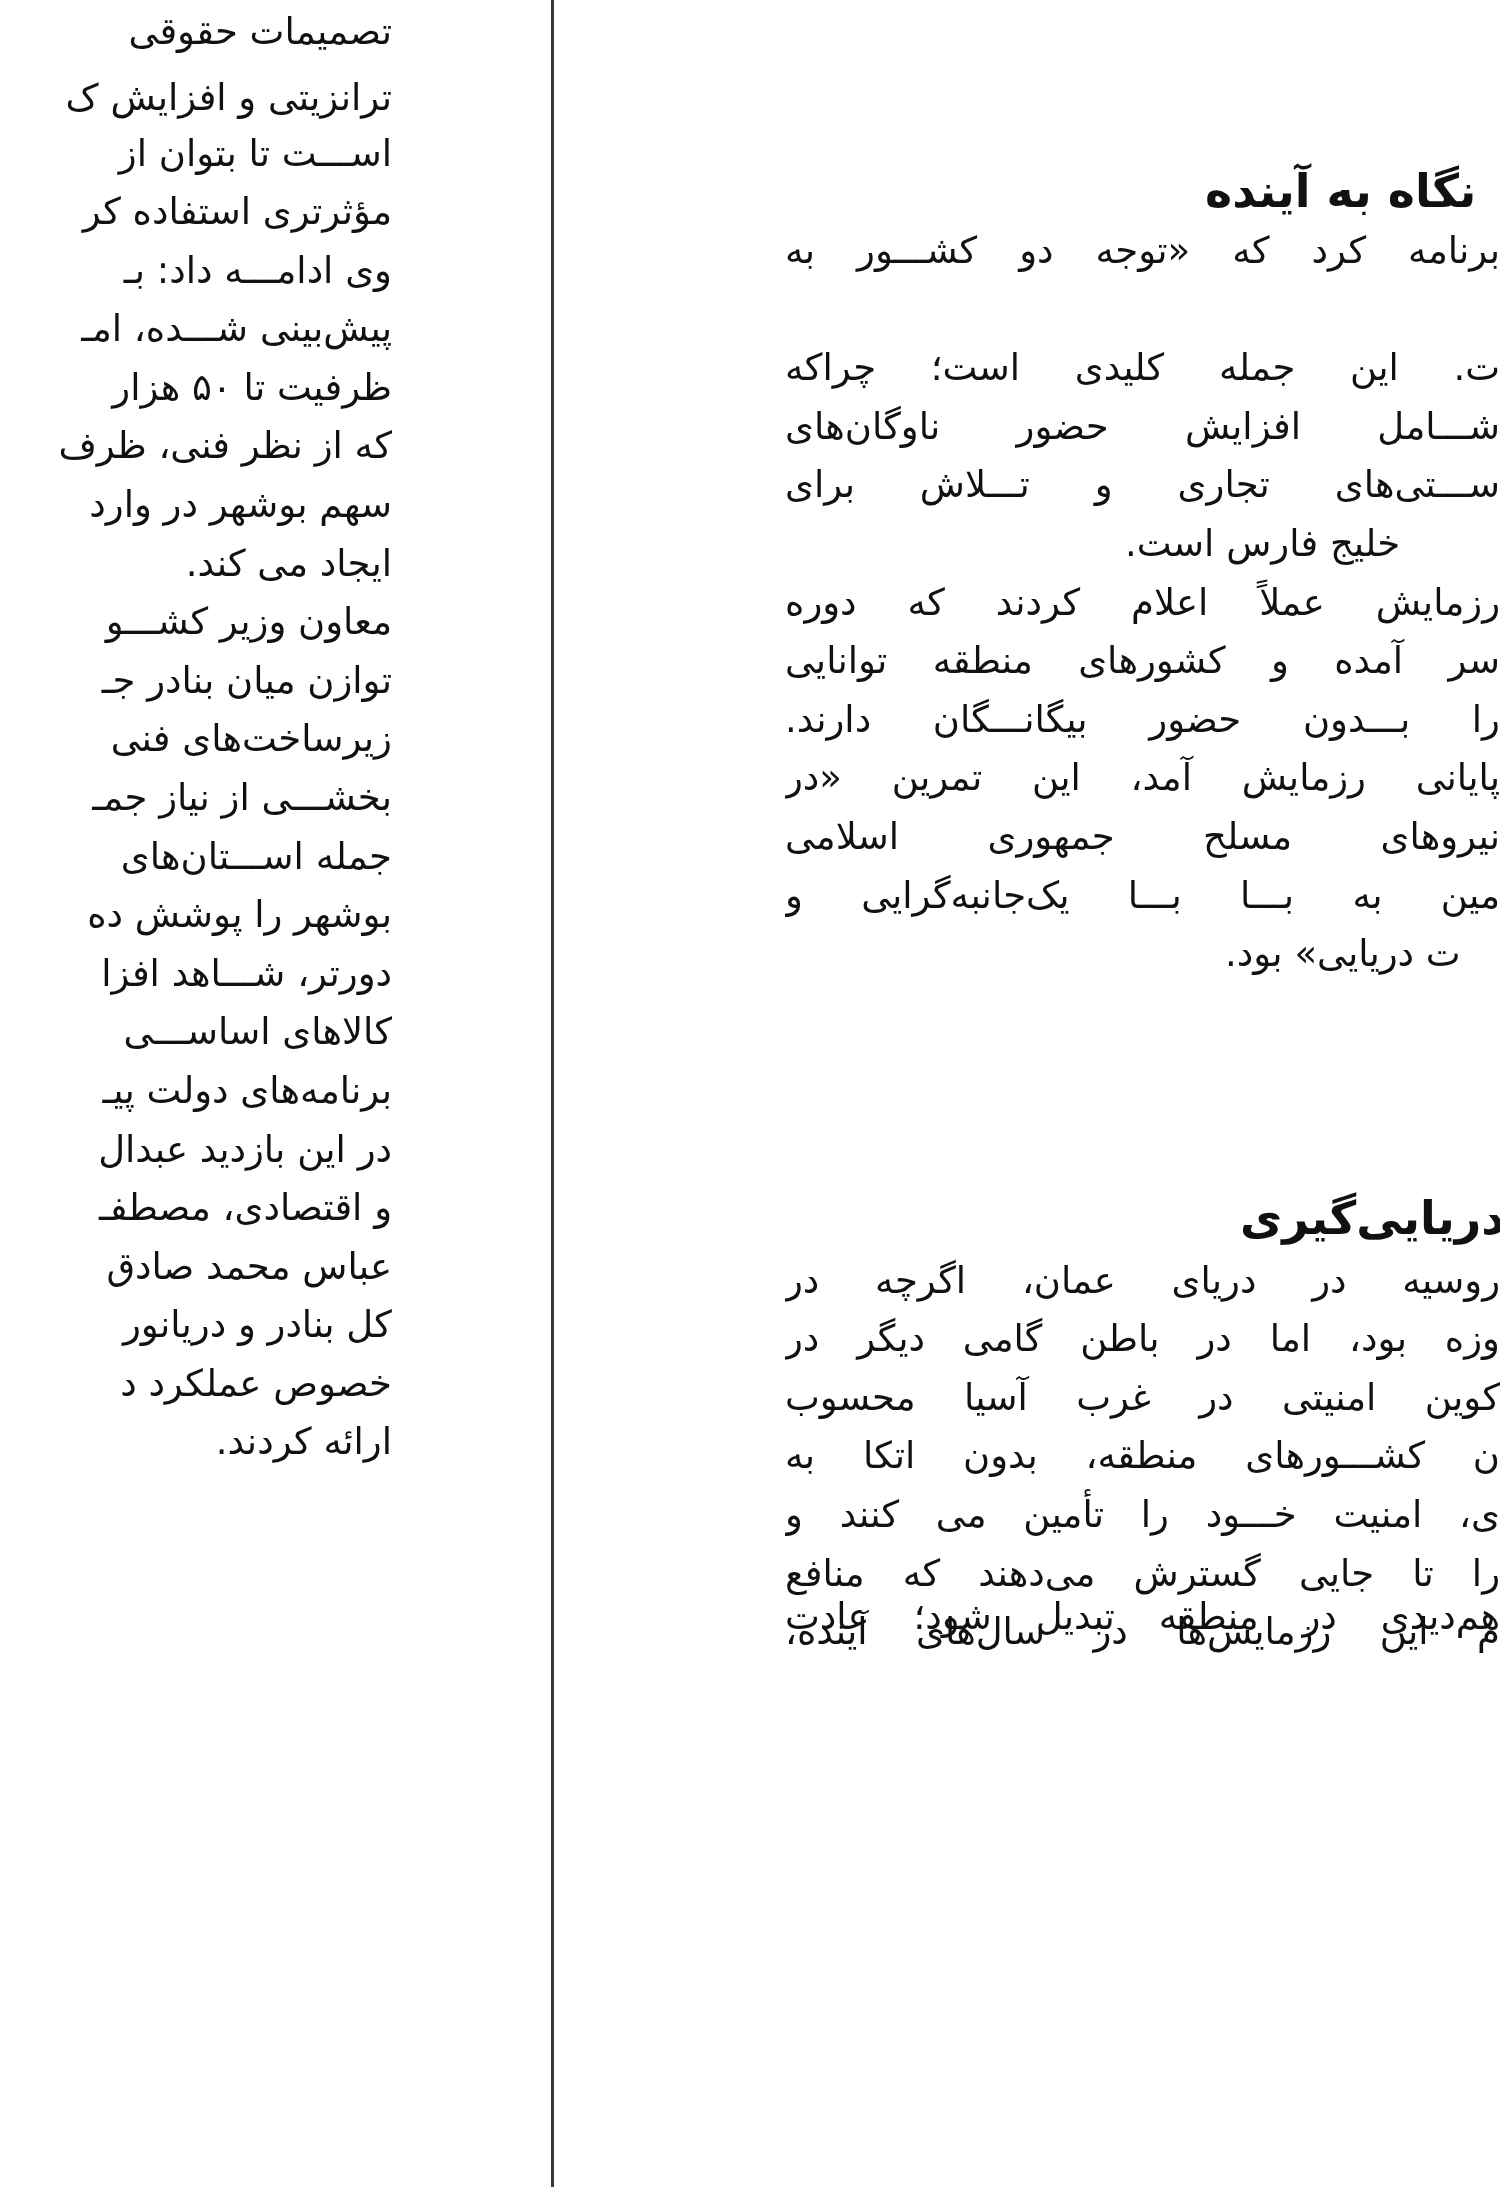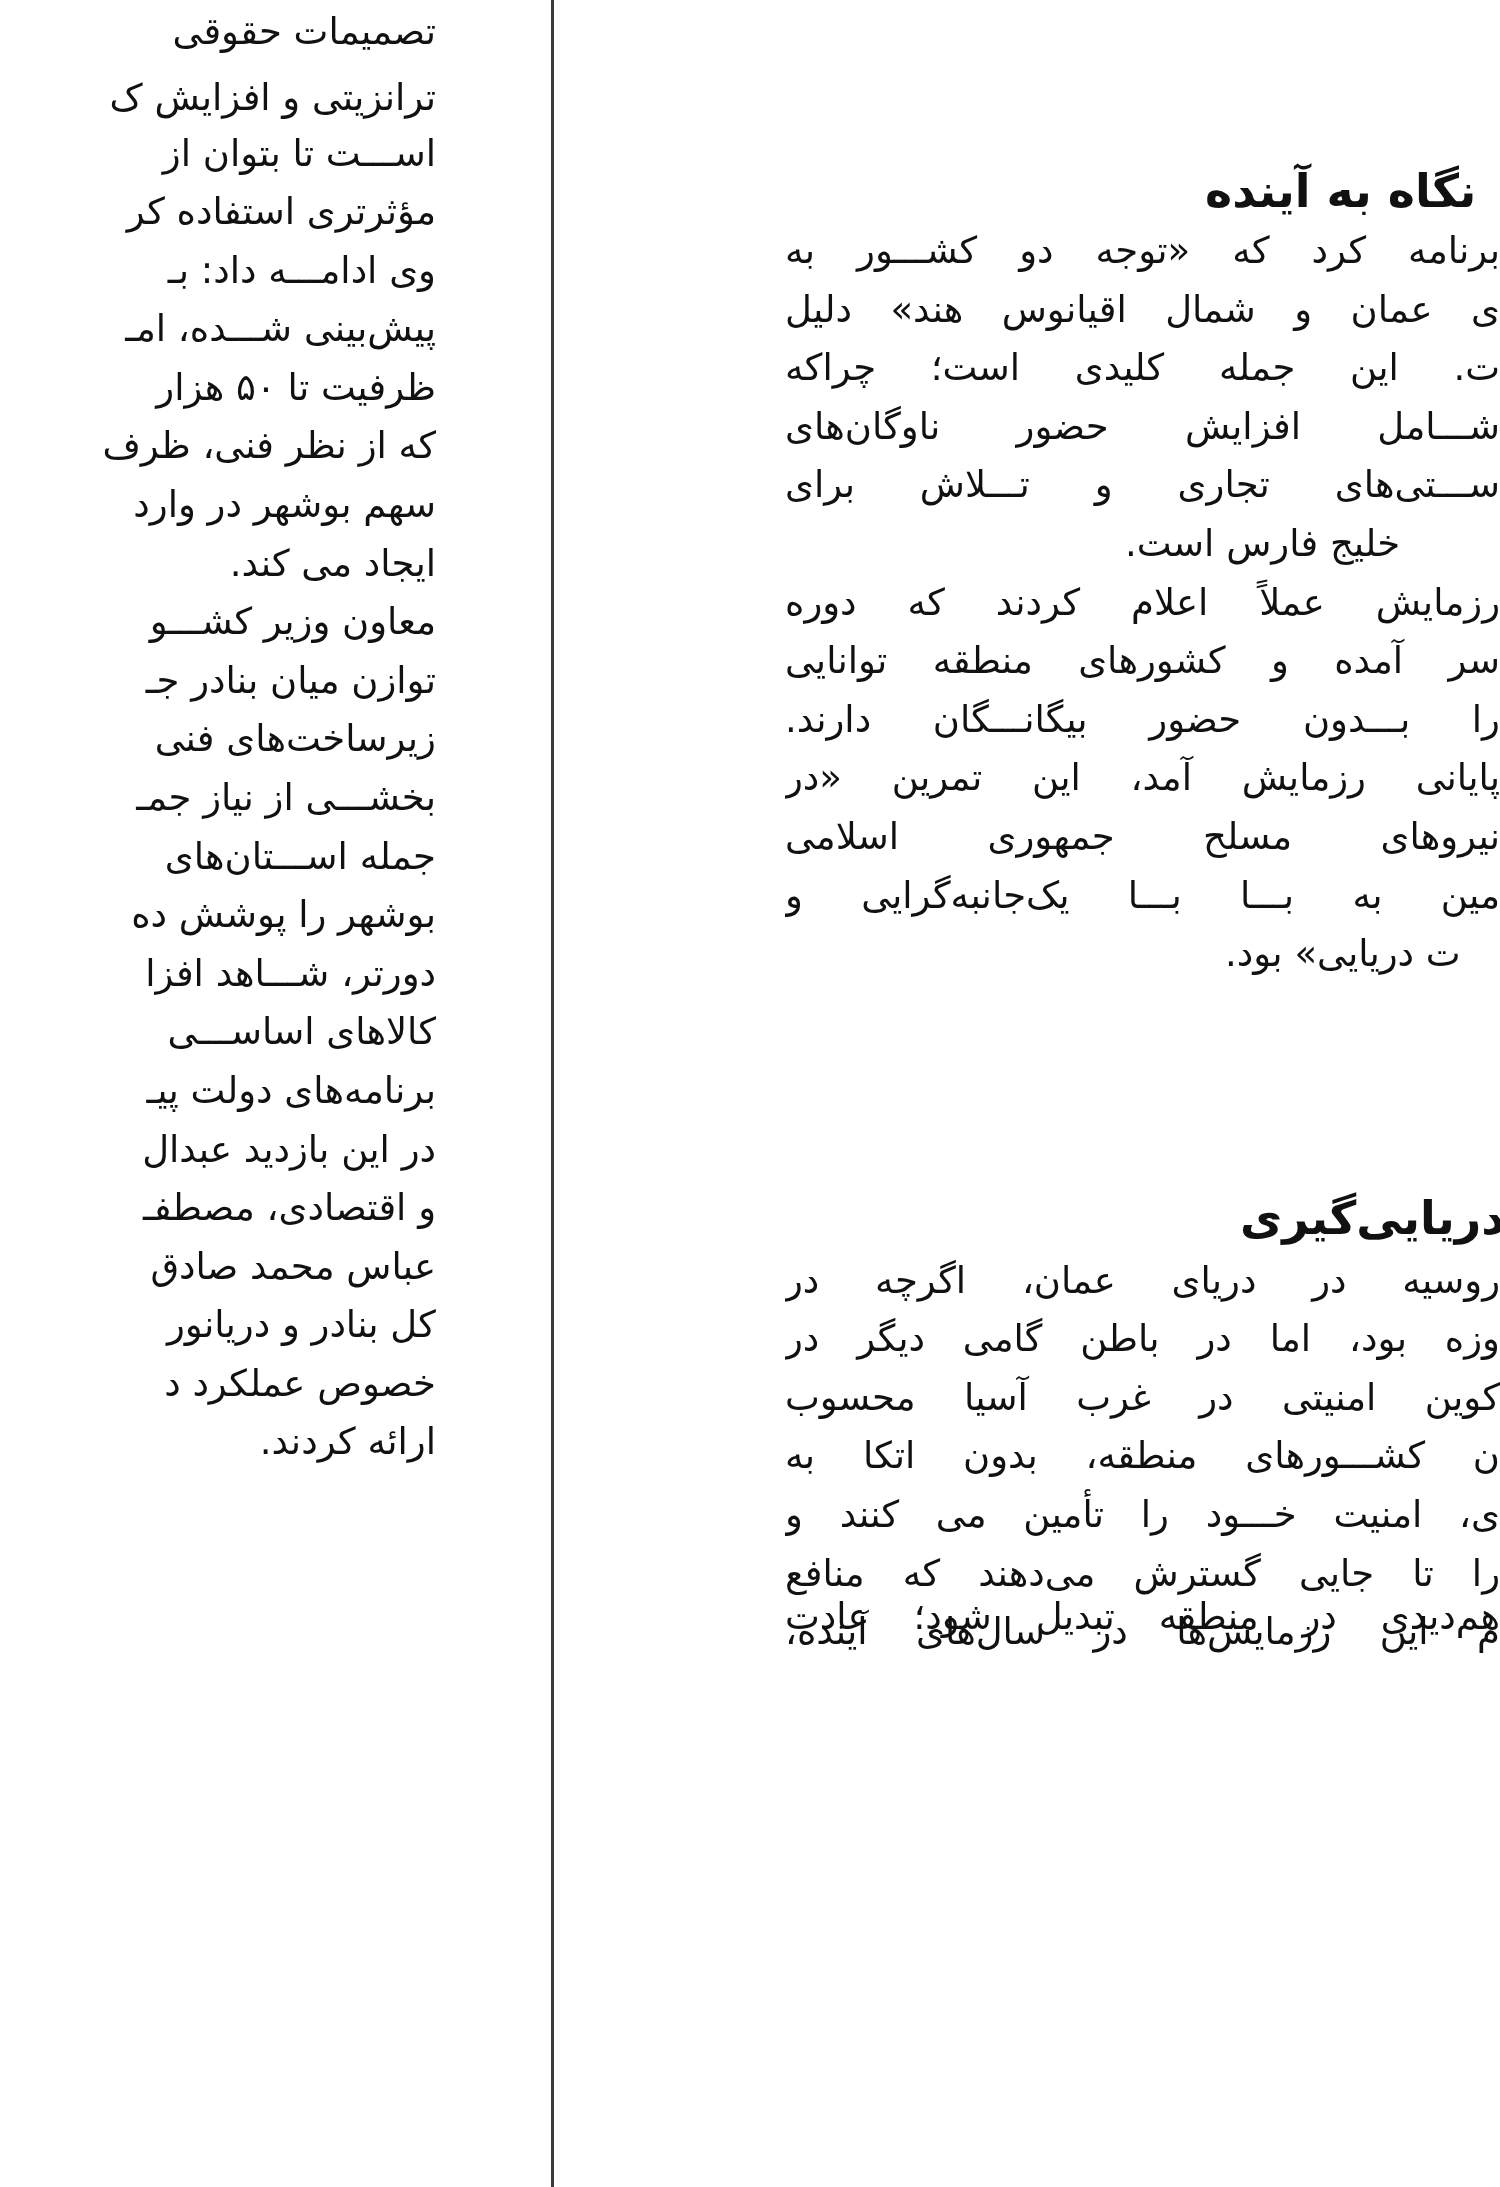--- a/index.html
+++ b/index.html
@@ -7,21 +7,21 @@
     width: 1500px; height: 2187px; overflow: hidden;
     background: #ffffff; position: relative;
     font-family: "DejaVu Sans", sans-serif;
     color: #111111;
   }
   .page { position: absolute; inset: 0; overflow: hidden; }
   .divider {
     position: absolute; left: 551px; top: 0; width: 3px; height: 2187px;
     background: #3a3a3a;
   }
-  .col { position: absolute; top: 0; height: 2187px; direction: rtl; padding-left: 44px; }
+  .col { position: absolute; top: 0; height: 2187px; direction: rtl; }
   .col-left { left: 0; width: 392px; overflow: hidden; }
   .col-right { left: 785px; width: 715px; overflow: hidden; }
   .line {
     position: absolute; right: 0; white-space: nowrap;
     font-size: 37px; line-height: 48px; height: 48px;
     text-align: right; direction: rtl;
   }
   .col-right .line { right: auto; left: 0; text-align: right; direction: rtl; }
   .col-right .line.full { width: 715px; text-align: justify; text-align-last: justify; }
   .col-left .line { width: 560px; right: 0; }
@@ -62,21 +62,20 @@
     <div class="line" style="top:1243px">عباس محمد صادق</div>
     <div class="line" style="top:1301px">کل بنادر و دریانور</div>
     <div class="line" style="top:1360px">خصوص عملکرد د</div>
     <div class="line" style="top:1418px">ارائه کردند.</div>
   </div>
 
   <div class="col col-right">
     <div class="heading" style="left:420px; top:163px">نگاه به آینده</div>
 
     <div class="line full" style="top:227px">برنامه کرد که «توجه دو کشـــور به</div>
-    <div class="line full" style="top:286px">ی عمان و شمال اقیانوس هند» دلیل</div>
     <div class="line full" style="top:344px">ت. این جمله کلیدی است؛ چراکه</div>
     <div class="line full" style="top:403px">شـــامل افزایش حضور ناوگان‌های</div>
     <div class="line full" style="top:461px">ســـتی‌های تجاری و تـــلاش برای</div>
     <div class="line" style="top:520px; left:340px">خلیج فارس است.</div>
     <div class="line full" style="top:579px">رزمایش عملاً اعلام کردند که دوره</div>
     <div class="line full" style="top:637px">سر آمده و کشورهای منطقه توانایی</div>
     <div class="line full" style="top:696px">را بـــدون حضور بیگانـــگان دارند.</div>
     <div class="line full" style="top:754px">پایانی رزمایش آمد، این تمرین «در</div>
     <div class="line full" style="top:813px">نیروهای مسلح جمهوری اسلامی</div>
     <div class="line full" style="top:872px">مین به بـــا بـــا یک‌جانبه‌گرایی و</div>

